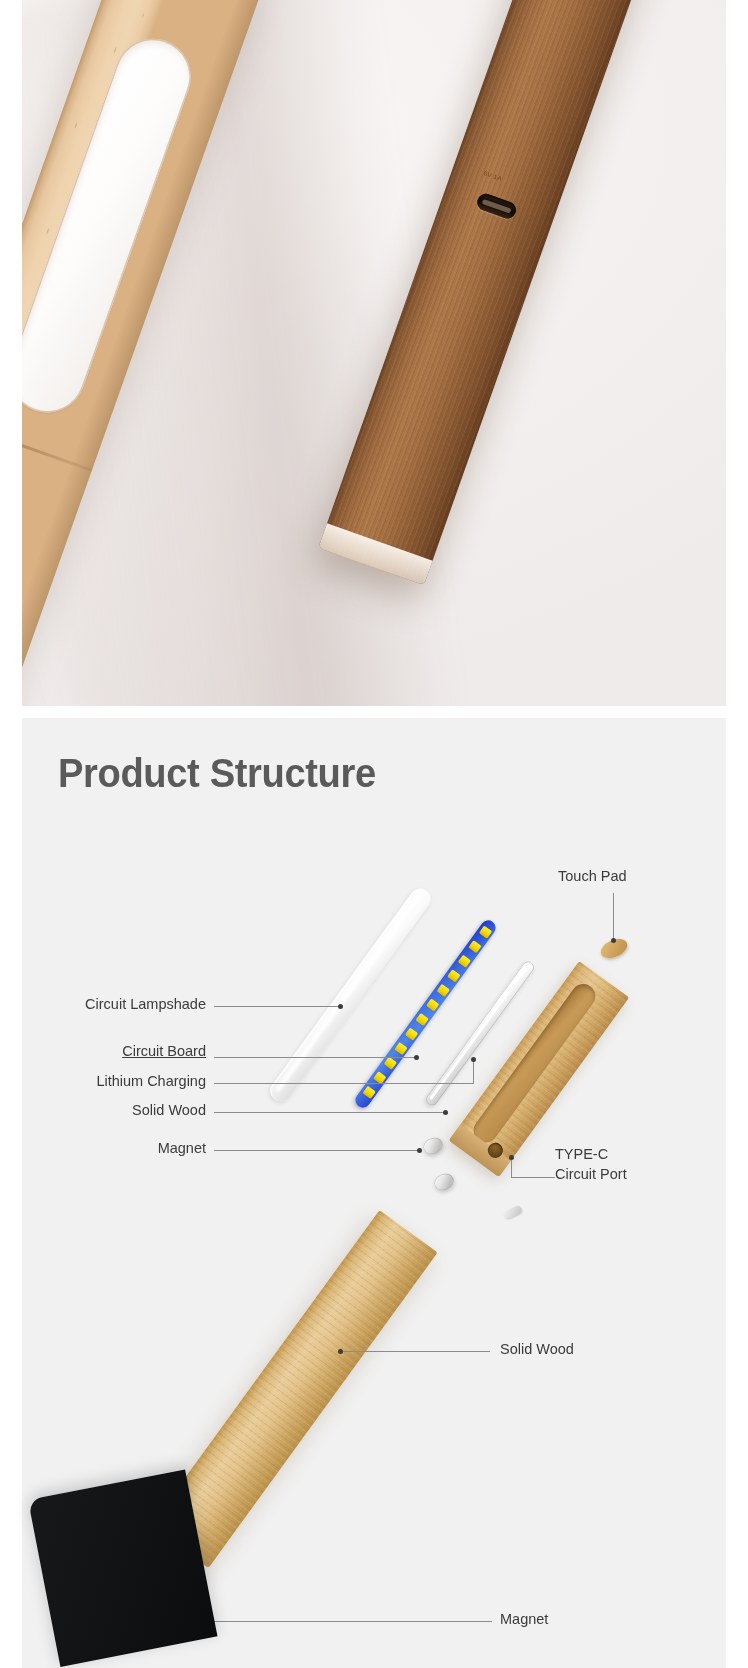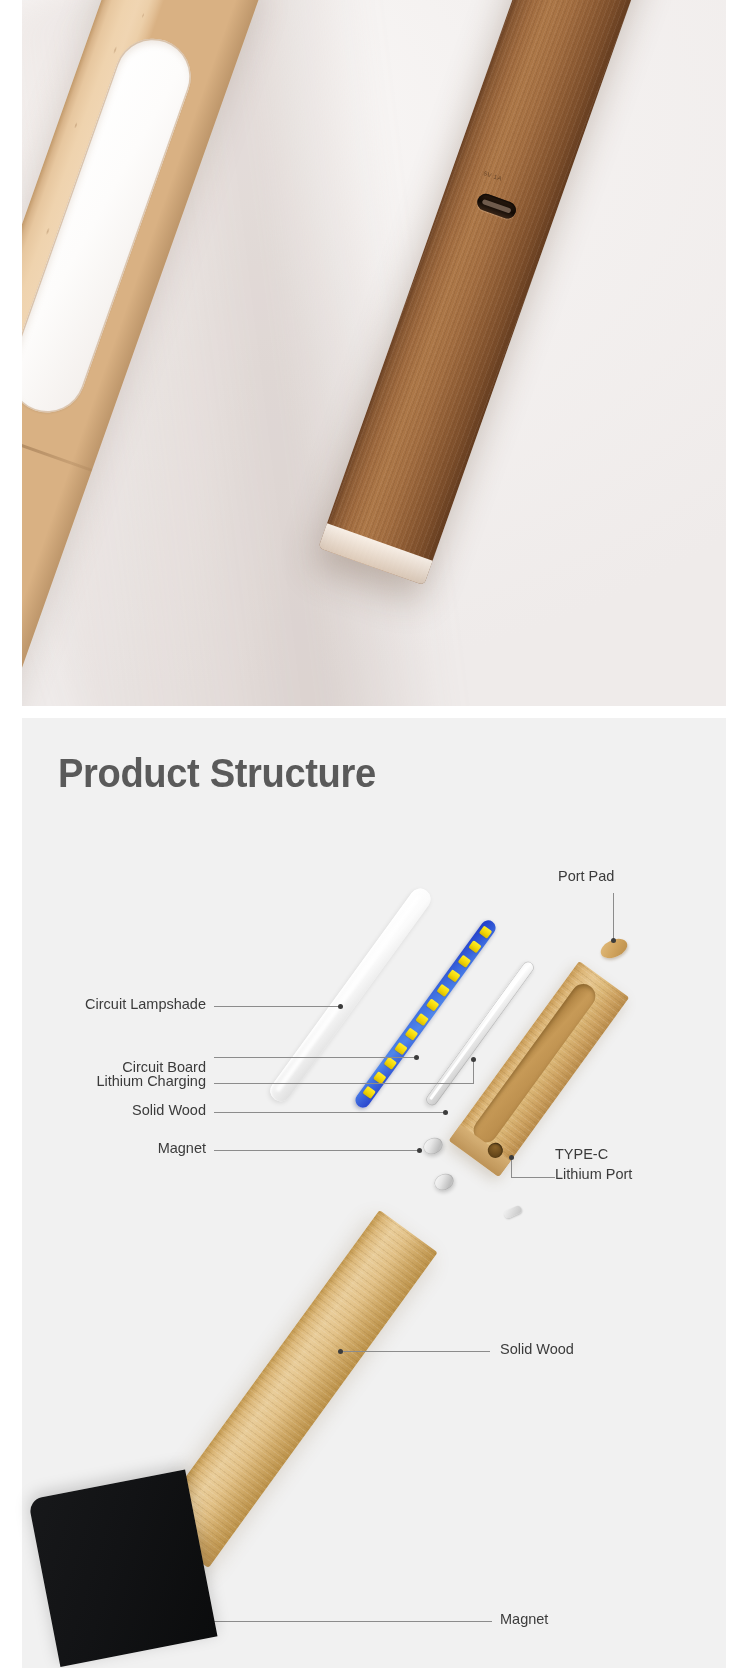--- a/index.html
+++ b/index.html
@@ -360,43 +360,43 @@
 
     <div class="part" id="part-wood-bottom">
       <div class="woodgrain"></div>
       <div class="bevel"></div>
     </div>
 
     <div class="callout right-align" style="left:14px;top:277px;width:170px;">Circuit Lampshade</div>
     <div class="leader h" style="left:192px;top:288px;width:128px;"></div>
     <div class="dot" style="left:316px;top:286px;"></div>
 
-    <div class="callout right-align" style="left:14px;top:340px;width:170px;">Circuit Board</div>
+    <div class="callout right-align" style="left:14px;top:324px;width:170px;text-decoration:underline;">Circuit Board</div>
     <div class="leader h" style="left:192px;top:339px;width:204px;"></div>
     <div class="dot" style="left:392px;top:337px;"></div>
 
     <div class="callout right-align" style="left:14px;top:354px;width:170px;">Lithium Charging</div>
     <div class="leader h" style="left:192px;top:365px;width:260px;"></div>
     <div class="leader v" style="left:451px;top:342px;height:24px;"></div>
     <div class="dot" style="left:449px;top:339px;"></div>
 
     <div class="callout right-align" style="left:14px;top:383px;width:170px;">Solid Wood</div>
     <div class="leader h" style="left:192px;top:394px;width:232px;"></div>
     <div class="dot" style="left:421px;top:392px;"></div>
 
     <div class="callout right-align" style="left:14px;top:421px;width:170px;">Magnet</div>
     <div class="leader h" style="left:192px;top:432px;width:206px;"></div>
     <div class="dot" style="left:395px;top:430px;"></div>
 
-    <div class="callout" style="left:536px;top:149px;">Port Pad</div>
+    <div class="callout" style="left:536px;top:149px;">Touch Pad</div>
     <div class="leader v" style="left:591px;top:175px;height:48px;"></div>
     <div class="dot" style="left:589px;top:220px;"></div>
 
     <div class="callout" style="left:533px;top:427px;">TYPE-C</div>
-    <div class="callout" style="left:533px;top:447px;">Lithium Port</div>
+    <div class="callout" style="left:533px;top:447px;">Circuit Port</div>
     <div class="leader v" style="left:489px;top:440px;height:20px;"></div>
     <div class="leader h" style="left:489px;top:459px;width:44px;"></div>
     <div class="dot" style="left:487px;top:437px;"></div>
 
     <div class="callout" style="left:478px;top:622px;">Solid Wood</div>
     <div class="leader h" style="left:320px;top:633px;width:148px;"></div>
     <div class="dot" style="left:316px;top:631px;"></div>
 
     <div class="callout" style="left:478px;top:892px;">Magnet</div>
     <div class="leader h" style="left:178px;top:903px;width:292px;"></div>

